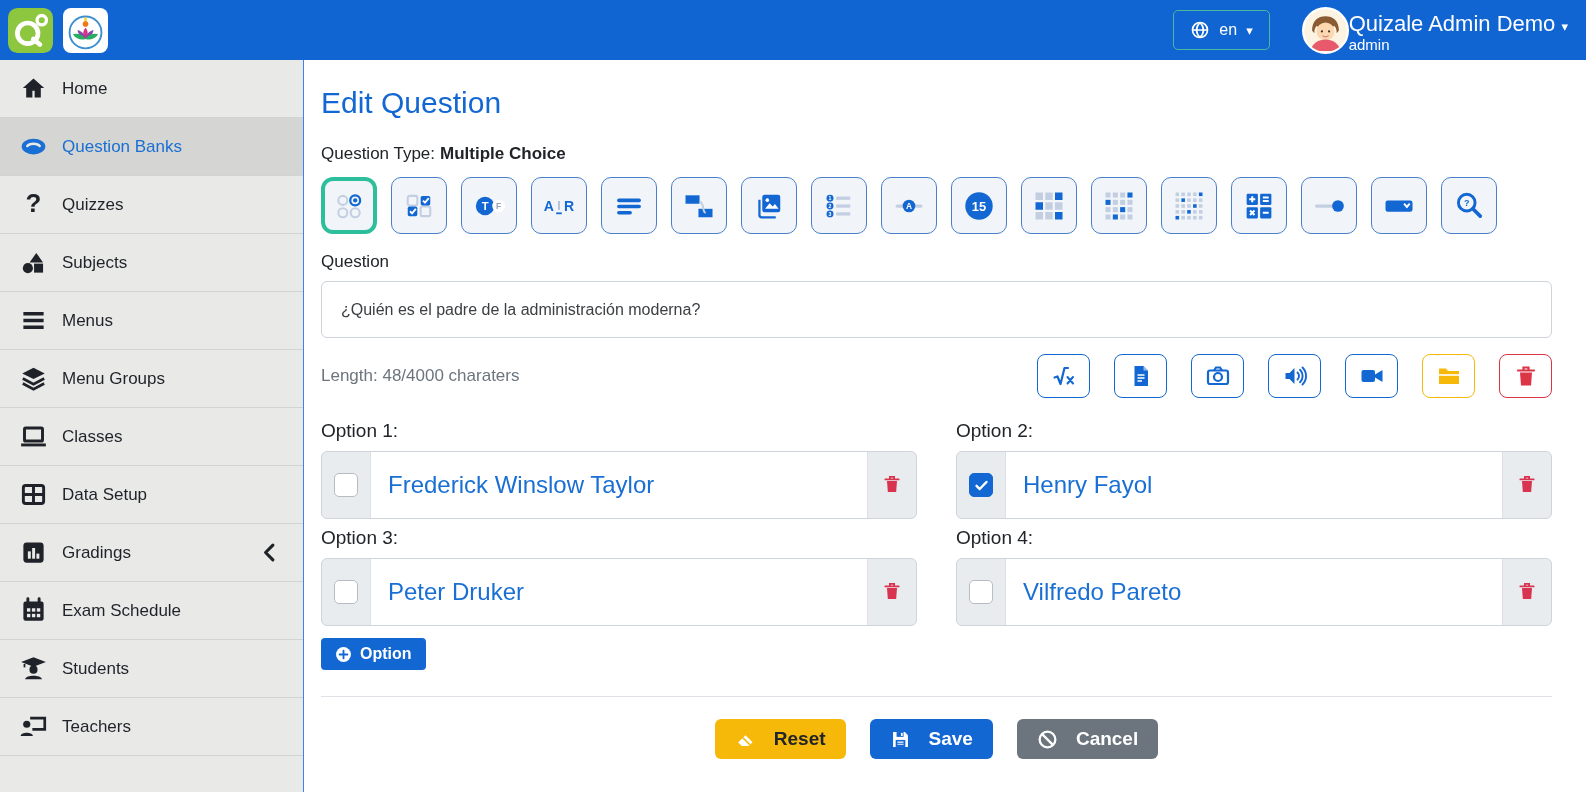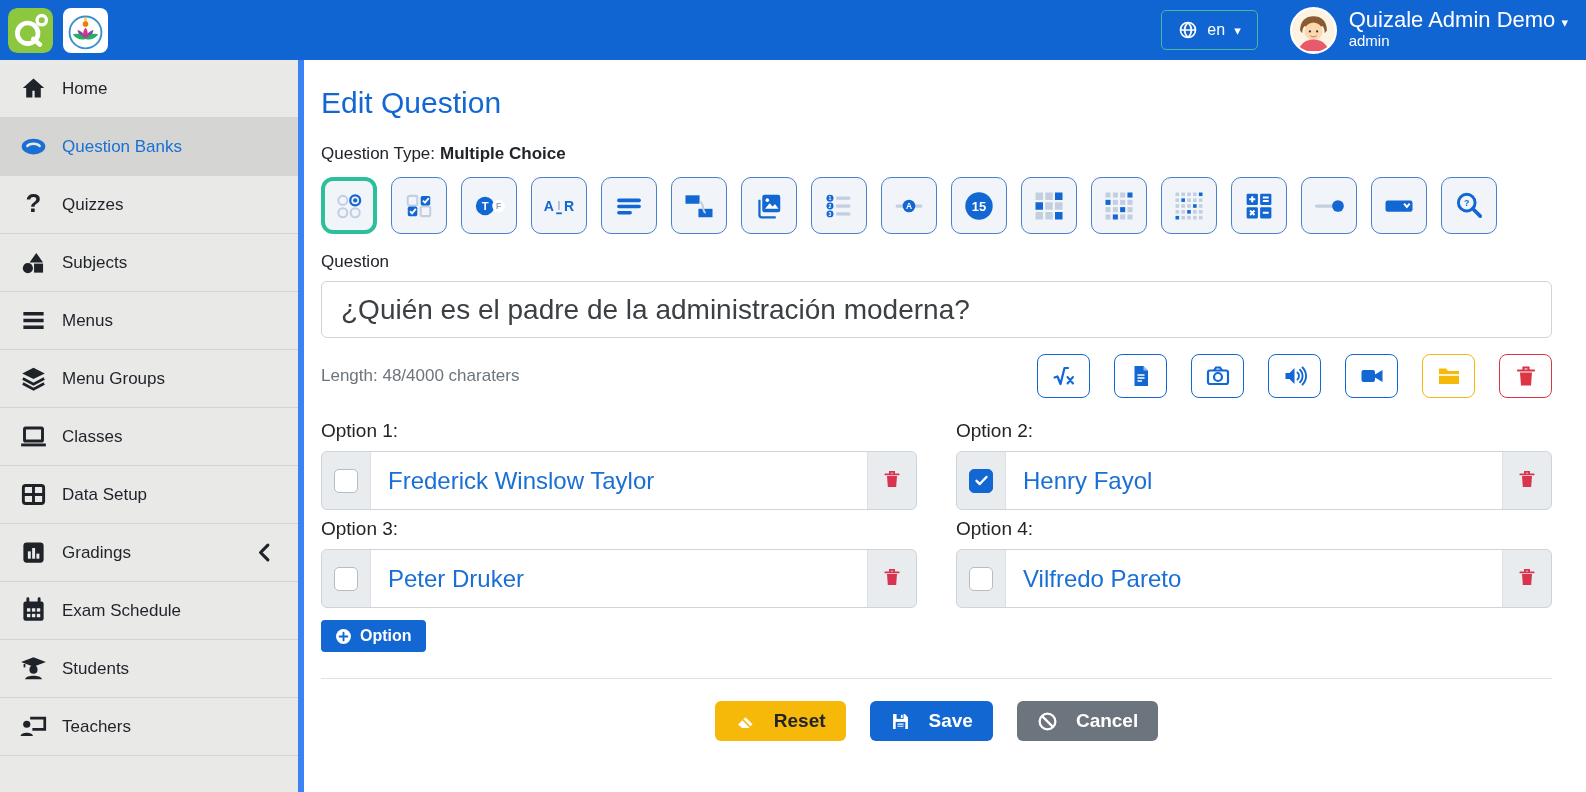--- a/index.html
+++ b/index.html
@@ -16,29 +16,29 @@
   }
   .logo { width:45px; height:45px; border-radius:8px; overflow:hidden; flex:0 0 auto; }
   .logo svg { width:100%; height:100%; display:block; }
   .lang-btn {
     margin-left:auto; display:flex; align-items:center; gap:9px;
     color:#fff; border:1px solid #49b99d; border-radius:5px;
     padding:9px 16px; font-size:16px; font-weight:normal; background:transparent; cursor:pointer;
   }
   .lang-btn .icn { width:20px; height:20px; color:#fff; }
   .caret { font-size:13px; color:#fff; }
-  .user { display:flex; align-items:flex-start; gap:12px; margin-left:22px; color:#fff; cursor:pointer; }
+  .user { display:flex; align-items:flex-end; margin-left:22px; color:#fff; cursor:pointer; }
   .avatar { width:47px; height:47px; border-radius:50%; overflow:hidden; background:#fff; border:2px solid #fff; flex:0 0 auto; }
   .avatar svg { width:100%; height:100%; display:block; }
   .u-text { display:flex; flex-direction:column; line-height:1.15; }
   .u-name { font-size:22px; }
   .u-role { font-size:15px; }
   
   .layout { display:flex; height:732px; }
-  .sidebar { width:304px; background:#e9e9e7; border-right:6px solid #3b82f6; flex:0 0 auto; }
+  .sidebar { width:304px; background:#e9e9e7; border-right:1px solid #3b82f6; flex:0 0 auto; }
   .side-item {
     height:58px; display:flex; align-items:center; gap:15px;
     padding:0 20px; border-bottom:1px solid #d3d3d1;
     font-size:17px; color:#1f2329; cursor:pointer;
   }
   .side-item .icn { width:27px; height:27px; color:#1f2329; flex:0 0 auto; }
   .side-item.active { background:#d5d5d3; color:#1a6fd4; }
   .side-item.active .icn { color:#1a6fd4; }
   .side-chevron { margin-left:auto; width:18px; height:18px; color:#1f2329; }
   .icn svg { width:100%; height:100%; display:block; }
@@ -50,40 +50,40 @@
   .type-row { display:flex; gap:14px; margin-bottom:16px; }
   .type-btn {
     width:56px; height:57px; border:1px solid #4a7fc9; border-radius:10px;
     background:#f1f5fa; display:flex; align-items:center; justify-content:center; cursor:pointer; padding:0;
   }
   .type-btn.selected { border:4px solid #2dbe9b; border-radius:12px; }
   .type-btn svg { width:36px; height:36px; }
   .q-label { font-size:17px; color:#212529; margin:18px 0 9px; }
   .q-input {
     width:100%; height:57px; border:1px solid #ced4da; border-radius:6px;
-    font-size:28px; color:#3c4043; padding:0 19px; outline:none;
+    font-size:16px; color:#3c4043; padding:0 19px; outline:none;
     font-family:"Liberation Sans", sans-serif; background:#fff;
   }
   .length-row { display:flex; align-items:center; margin-top:16px; }
   .length-text { color:#6c757d; font-size:17px; }
   .media-row { margin-left:auto; display:flex; gap:24px; }
   .media-btn {
     width:53px; height:44px; border-radius:8px; background:#fff; cursor:pointer;
     display:flex; align-items:center; justify-content:center; padding:0;
   }
   .media-btn svg { width:24px; height:24px; }
   .media-blue  { border:1px solid #1267d2; color:#1267d2; }
   .media-yellow{ border:1px solid #f6b90a; color:#f6b90a; }
   .media-red   { border:1px solid #dc3545; color:#dc3545; }
   
   .options-grid { display:grid; grid-template-columns:1fr 1fr; column-gap:39px; margin-top:22px; }
   .option-block { margin-bottom:8px; }
   .option-label { font-size:19px; color:#212529; margin-bottom:9px; }
   .option-row {
-    display:flex; align-items:stretch; height:59px; background:#e9ecef;
+    display:flex; align-items:stretch; height:68px; background:#e9ecef;
     border:1px solid #ced4da; border-radius:6px; overflow:hidden;
   }
   .opt-cell { width:48px; display:flex; align-items:center; justify-content:center; flex:0 0 auto; }
   .opt-checkbox {
     width:24px; height:24px; border:1px solid #b6bcc2; border-radius:5px;
     background:#fff; cursor:pointer; display:flex; align-items:center; justify-content:center; padding:0;
   }
   .opt-checkbox.checked { background:#1267d2; border-color:#1267d2; }
   .opt-checkbox svg { width:17px; height:17px; }
   .opt-input {

